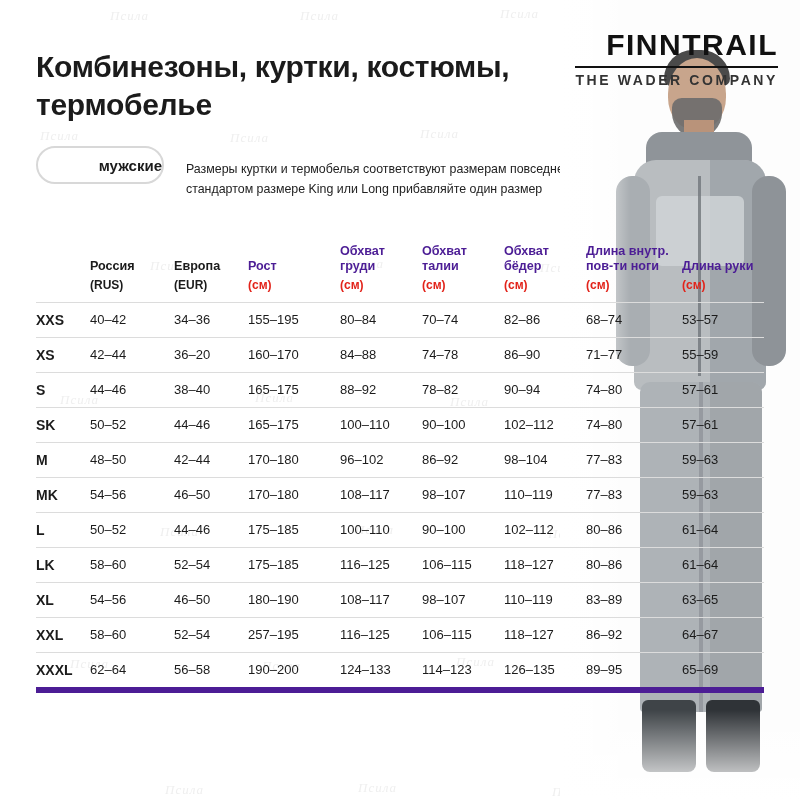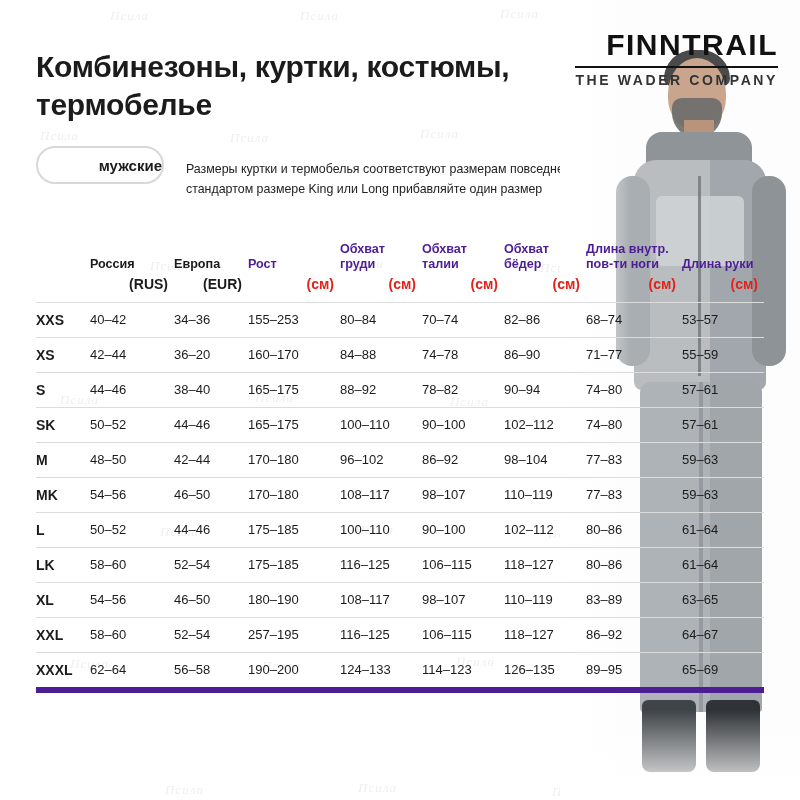--- a/index.html
+++ b/index.html
@@ -211,24 +211,23 @@
     color: #1b1b1b;
     height: 96px;
   }
   thead th .hl {
     display: block;
     line-height: 1.22;
   }
   thead th .unit {
     display: block;
     font-weight: bold;
-    font-size: 14px;
+    font-size: 12px;
     color: #1b1b1b;
     margin-top: 3px;
-    text-align: right;
   }
   thead th.red .hl { color: #4c1d95; }
   thead th.red .unit { color: #e2231a; }
   thead th.hdr-bottom { vertical-align: bottom; padding-bottom: 10px; }
 
   tbody td {
     border-top: 1px solid #dcdcdc;
     font-size: 13px;
     color: #1b1b1b;
     padding: 9px 6px 9px 0;
@@ -359,21 +358,21 @@
             <span class="hl">Длина руки</span>
             <span class="unit">(см)</span>
           </th>
         </tr>
       </thead>
       <tbody id="table-body">
           <tr>
             <td>XXS</td>
             <td>40–42</td>
             <td>34–36</td>
-            <td>155–253</td>
+            <td>155–195</td>
             <td>80–84</td>
             <td>70–74</td>
             <td>82–86</td>
             <td>68–74</td>
             <td>53–57</td>
           </tr>
           <tr>
             <td>XS</td>
             <td>42–44</td>
             <td>36–20</td>

